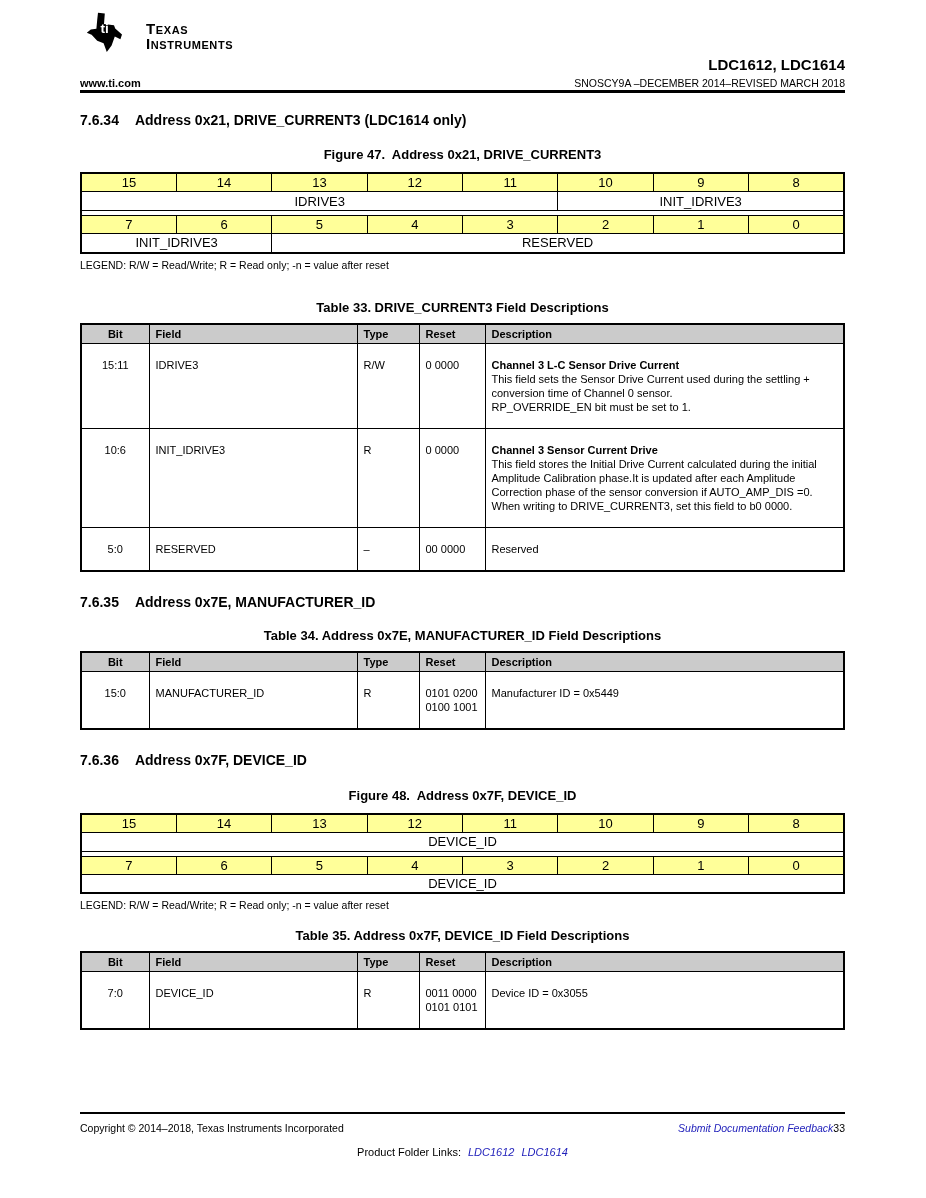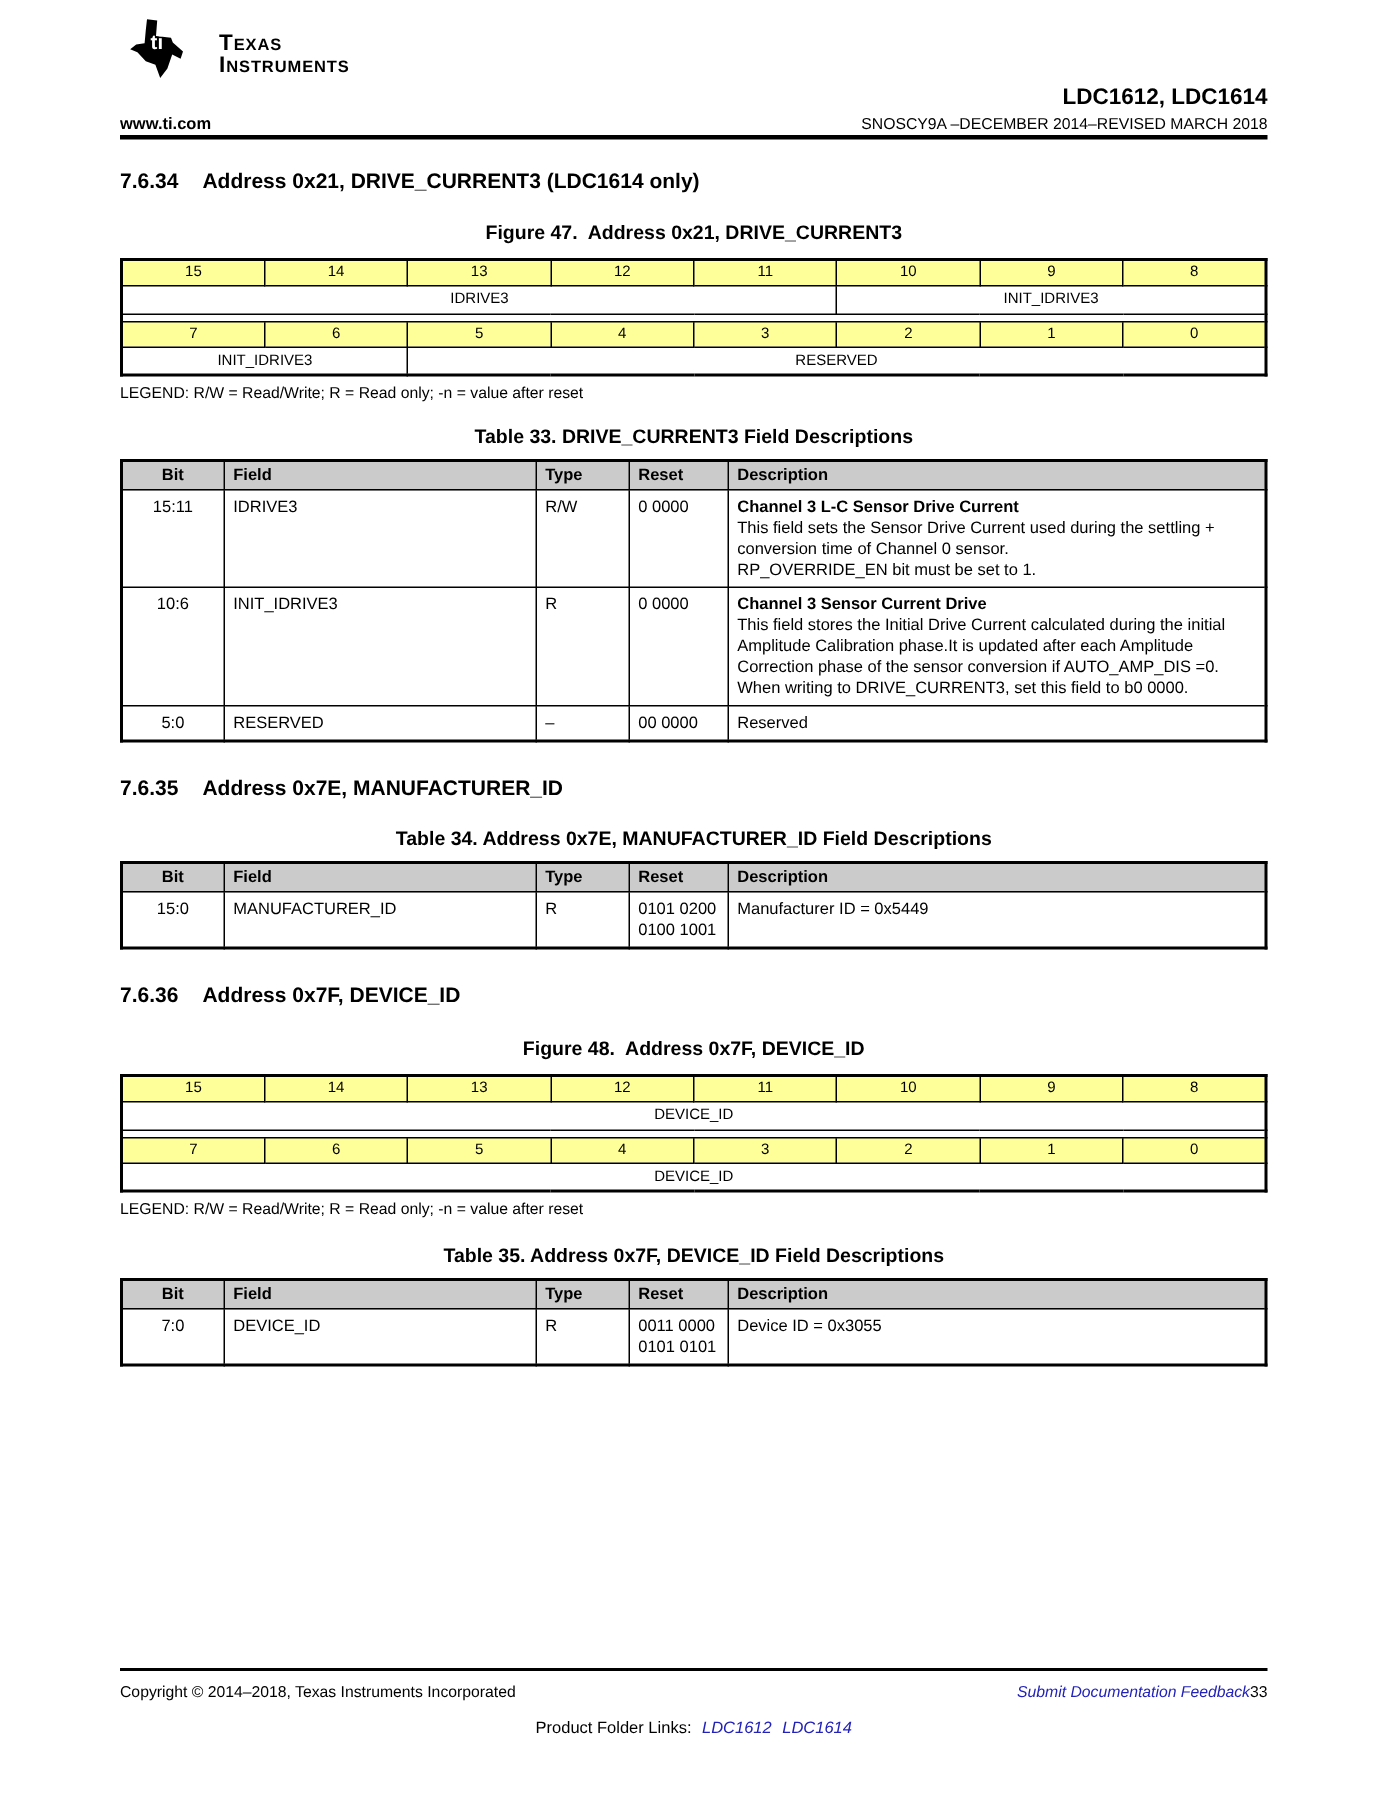--- a/index.html
+++ b/index.html
@@ -31,35 +31,35 @@
   .website{font-weight:bold;color:#000;text-decoration:none;}
   .doc-revision{font-size:10.5px;}
   .hdr-rule{position:absolute;left:0;right:0;top:90px;height:3px;background:#000;}
 
   
   .sec-heading{font-size:14px;font-weight:bold;margin-top:20px;}
   .sec-heading .sec-num{margin-right:16px;text-align:right;}
   .caption{text-align:center;font-weight:bold;font-size:13px;white-space:pre-wrap;}
   .fig-caption-47{margin-top:19px;}
   .fig-caption-48{margin-top:20px;}
-  .tbl-caption{margin-top:15px;}
+  .tbl-caption{margin-top:29px;}
 
   
   .regtable{width:100%;border-collapse:collapse;table-layout:fixed;border:2px solid #000;margin-top:10px;}
-  .regtable td{border:1px solid #000;text-align:center;font-size:10px;padding:1px 0;height:17px;}
+  .regtable td{border:1px solid #000;text-align:center;font-size:13px;padding:1px 0;height:17px;}
   .regtable td.bits{background:var(--row-yellow,#FFFF99);}
   .regtable td.fieldspan{height:19px;}
   .regtable td.spacer{height:5px;padding:0;}
   .legend{font-size:10.5px;margin-top:5px;}
 
   
   .fieldtable{width:100%;border-collapse:collapse;table-layout:fixed;border:2px solid #000;margin-top:8px;}
   .fieldtable th{background:var(--header-gray,#CBCBCB);border:1px solid #000;font-size:11px;text-align:left;padding:3px 6px;}
   .fieldtable th.c{text-align:center;}
-  .fieldtable td{border:1px solid #000;font-size:11px;vertical-align:top;padding:4px 6px;line-height:14px;}
+  .fieldtable td{border:1px solid #000;font-size:11px;vertical-align:top;padding:14px 6px;line-height:14px;}
   .fieldtable td.c{text-align:center;}
   .desc-title{font-weight:bold;}
   .sp-22{margin-top:22px;}
 
   
   .footer{position:absolute;left:80px;right:81px;top:1112px;}
   .footer-rule{height:2px;background:#000;}
   .footer-row{display:flex;justify-content:space-between;align-items:baseline;font-size:10.5px;margin-top:8px;}
   .footer-right{display:flex;align-items:baseline;}
   .link{color:var(--link-blue,#2222BB);font-style:italic;text-decoration:none;}

